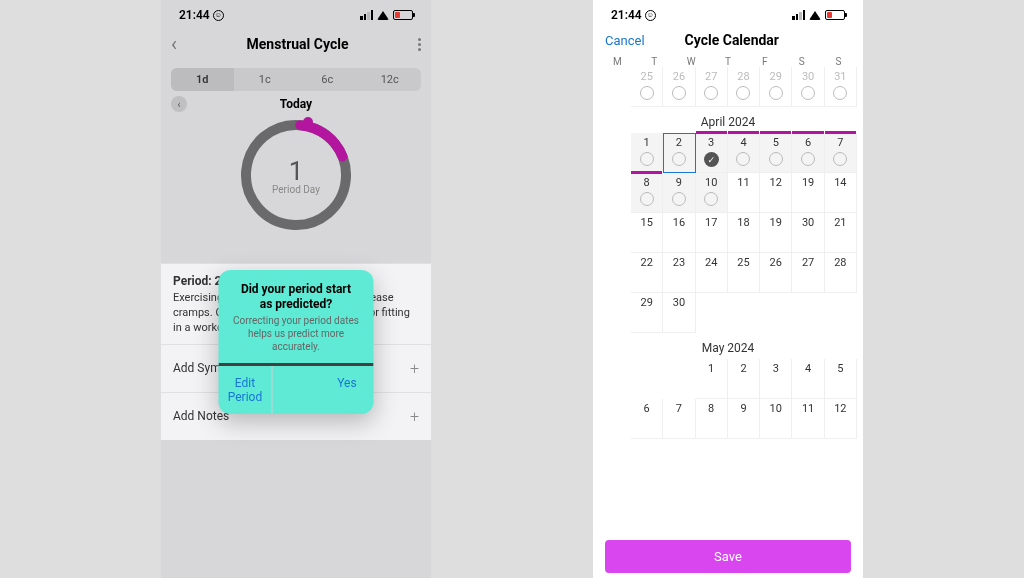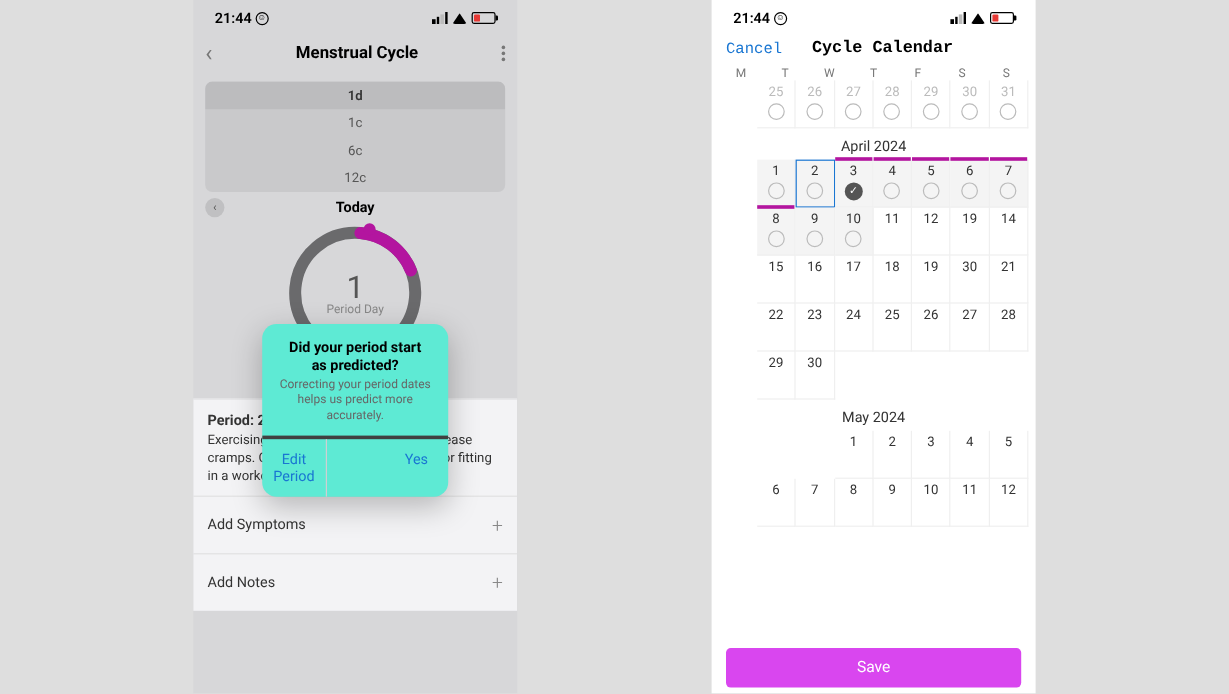--- a/index.html
+++ b/index.html
@@ -58,21 +58,20 @@
   .kebab span{width:3px;height:3px;border-radius:50%;background:#777;}
 
   .segbar{
     margin:2px 10px 6px 10px;
     background:#c9c9cb;
     border-radius:6px;
     display:flex;
     font-size:11px;
     color:#555;
     overflow:hidden;
-    flex-direction:column;
   }
   .seg{flex:1;text-align:center;padding:5px 0;}
   .seg.sel{background:#bcbcbe;color:#333;font-weight:600;}
 
   .today-row{display:flex;align-items:center;justify-content:center;position:relative;margin:6px 0 4px 0;}
   .today-row .lbl{font-weight:700;font-size:12px;}
   .nav-pill{position:absolute;left:10px;width:16px;height:16px;background:#c0c0c2;border-radius:50%;display:flex;align-items:center;justify-content:center;font-size:10px;color:#555;}
 
   .ring-wrap{display:flex;justify-content:center;margin-top:4px;}
   .ring{position:relative;width:120px;height:120px;}
@@ -98,21 +97,21 @@
     box-shadow:0 8px 25px rgba(0,0,0,.25);
     overflow:hidden;text-align:center;
   }
   .modal .mt{font-weight:700;font-size:12px;padding:12px 12px 2px 12px;line-height:1.25;}
   .modal .mb{font-size:10px;color:#666;padding:0 14px 10px 14px;line-height:1.3;}
   .modal .row{display:flex;border-top:3px solid #404040;gap:48px;}
   .modal .btn{flex:1;padding:10px 0;font-size:12px;color:#1976d2;}
   .modal .btn.left{border-right:1px solid #cfcfd2;}
 
   
-  .hdr-right{display:flex;align-items:center;justify-content:space-between;padding:6px 0 8px 12px;font-family:Liberation Mono, monospace;}
+  .hdr-right{display:flex;align-items:center;justify-content:space-between;padding:6px 0 8px 12px;}
   .cancel{color:#1976d2;font-size:13px;}
   .hdr-right .title{font-weight:700;font-size:14px;}
   .hdr-right .spacer{width:44px;}
 
   .days-hdr{display:grid;grid-template-columns:repeat(7,1fr);font-size:10px;color:#777;text-align:center;padding:0 6px;}
   .cal-grid{display:grid;grid-template-columns:repeat(7,1fr);font-size:11px;color:#333;text-align:center;padding:0 6px;margin-left:32px;}
   .cell{height:40px;border-right:1px solid #efefef;border-bottom:1px solid #efefef;position:relative;display:flex;flex-direction:column;align-items:center;justify-content:flex-start;padding-top:3px;}
   .cell .dn{font-size:11px;}
   .cell .ring-o{width:14px;height:14px;border:1px solid #bbb;border-radius:50%;margin-top:3px;}
   .cell .ring-chk{width:15px;height:15px;background:#545454;border-radius:50%;margin-top:3px;display:flex;align-items:center;justify-content:center;color:#fff;font-size:9px;}

